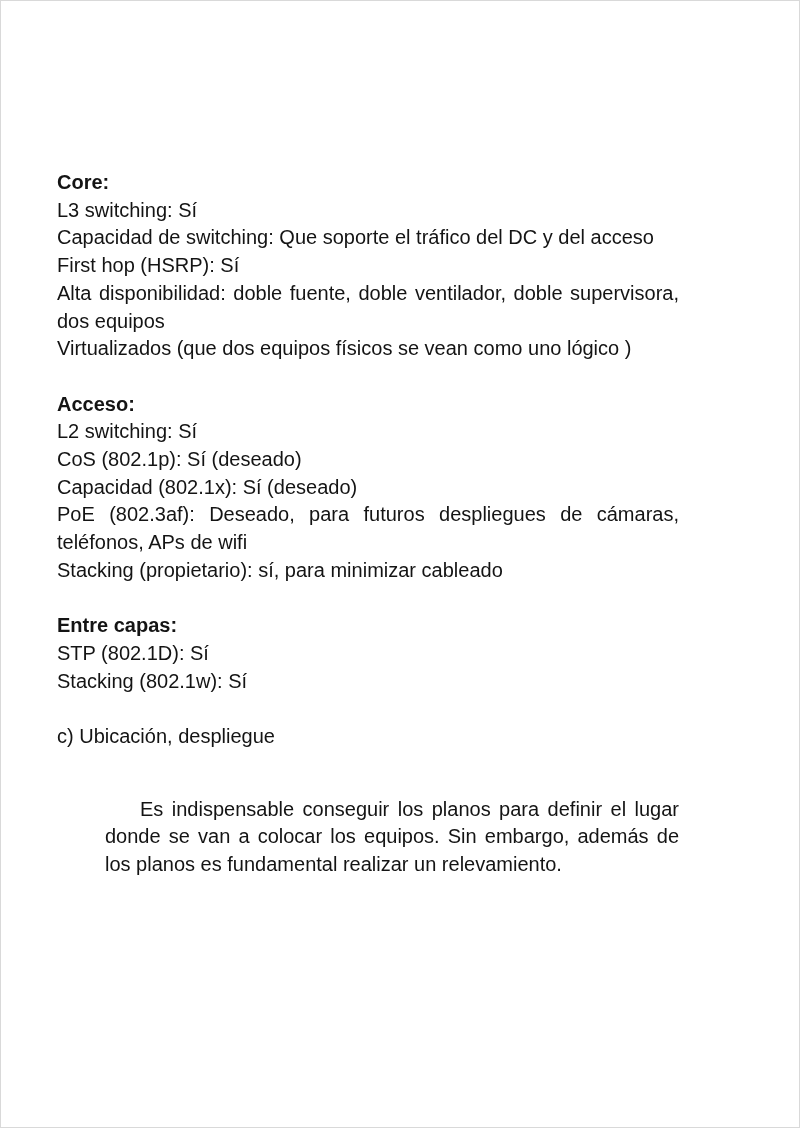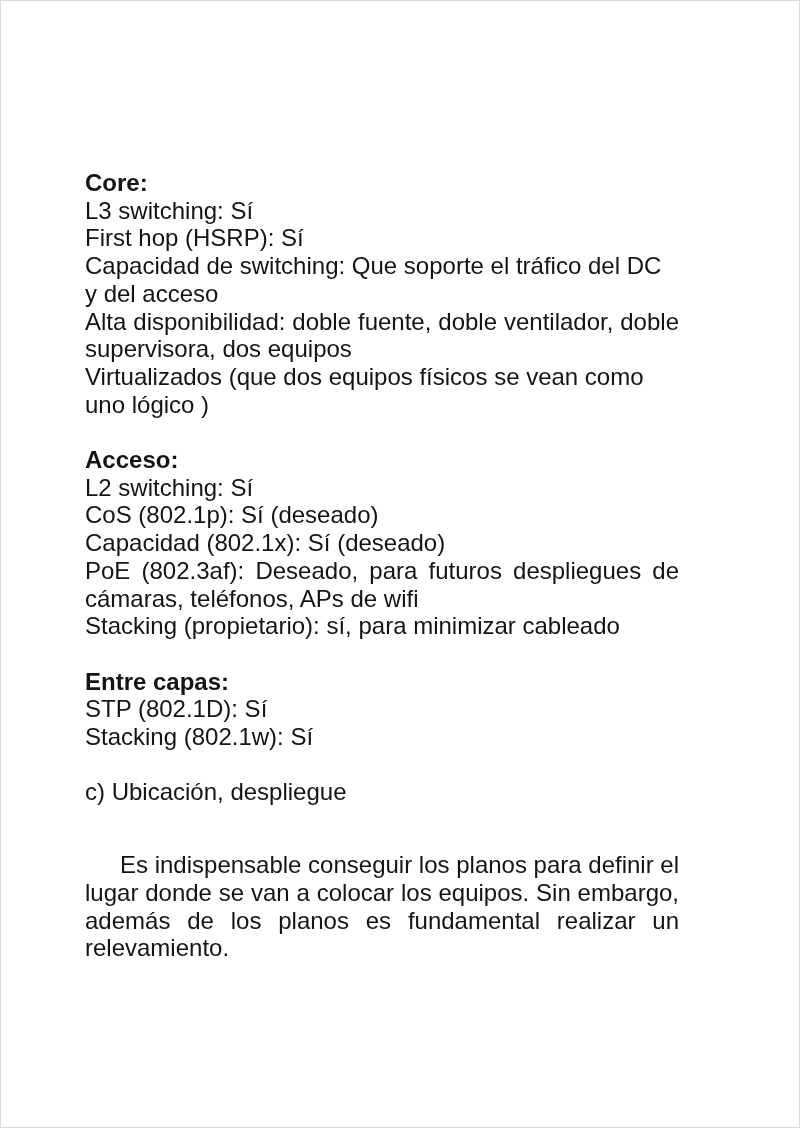--- a/index.html
+++ b/index.html
@@ -13,22 +13,22 @@
     box-sizing: border-box;
     border: 1px solid #d9d9d9;
     font-family: "Liberation Sans", "DejaVu Sans", sans-serif;
     color: #141414;
     overflow: hidden;
   }
   .content {
     box-sizing: border-box;
     width: 100%;
     height: 100%;
-    padding: 168px 120px 0 84px;
-    font-size: 24px;
+    padding: 168px 120px 0 56px;
+    font-size: 20px;
     line-height: 27.7px;
   }
   p {
     margin: 0;
     padding: 0;
   }
   .heading {
     font-weight: bold;
   }
   .wrap {
@@ -36,32 +36,33 @@
   }
   .section {
     margin-bottom: 27.7px;
   }
   .subheading {
     margin-bottom: 45px;
   }
   .para {
     text-align: justify;
     text-indent: 35px;
+    margin-left: 48px;
   }
 </style>
 </head>
 <body>
 
 <div class="content">
 
   <div class="section">
     <p class="heading">Core:</p>
     <p class="line">L3 switching: Sí</p>
+    <p class="line">Capacidad de switching: Que soporte el tráfico del DC y del acceso</p>
     <p class="line">First hop (HSRP): Sí</p>
-    <p class="line">Capacidad de switching: Que soporte el tráfico del DC y del acceso</p>
     <p class="line wrap">Alta disponibilidad: doble fuente, doble ventilador, doble supervisora, dos equipos</p>
     <p class="line">Virtualizados (que dos equipos físicos se vean como uno lógico )</p>
   </div>
 
   <div class="section">
     <p class="heading">Acceso:</p>
     <p class="line">L2 switching: Sí</p>
     <p class="line">CoS (802.1p): Sí (deseado)</p>
     <p class="line">Capacidad (802.1x): Sí (deseado)</p>
     <p class="line wrap">PoE (802.3af): Deseado, para futuros despliegues de cámaras, teléfonos, APs de wifi</p>

